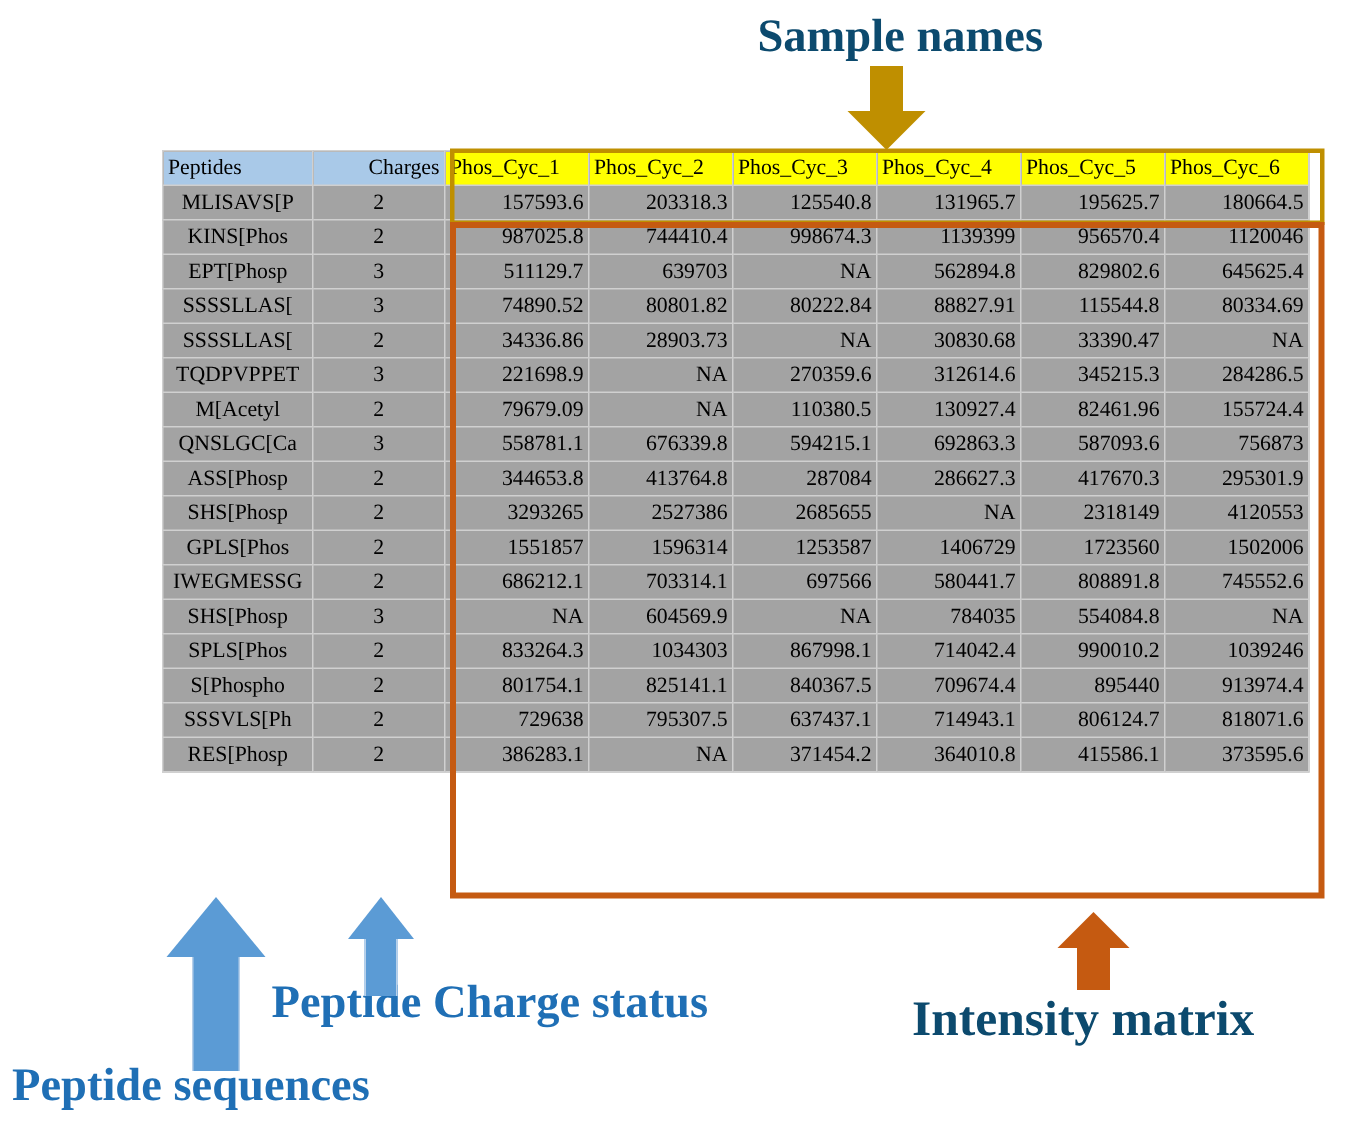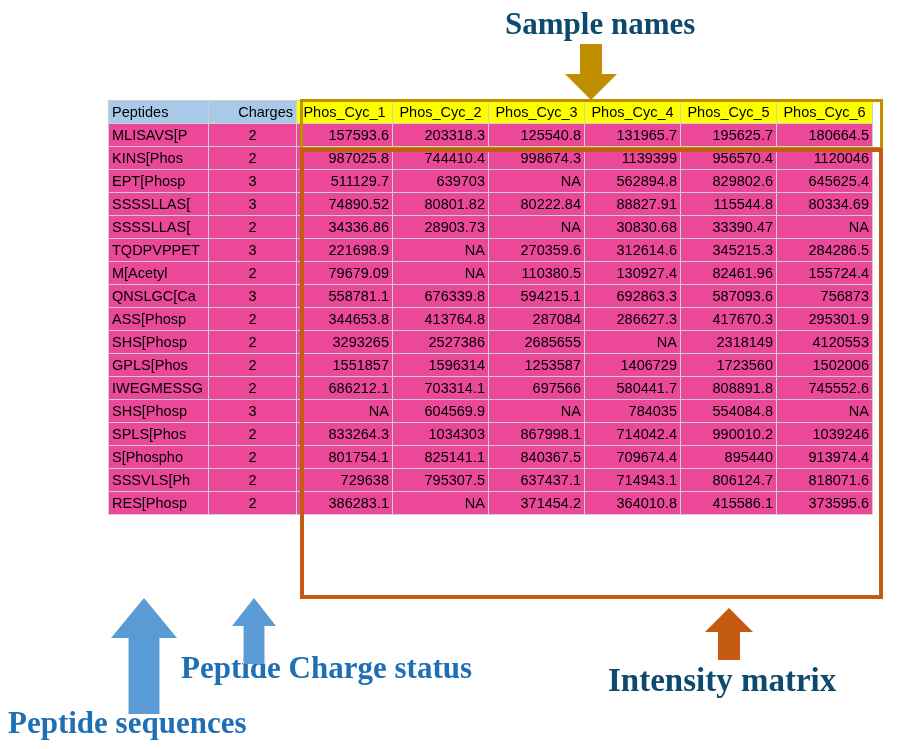--- a/index.html
+++ b/index.html
@@ -60,51 +60,51 @@
   #arrow-peptide-sequences .head{border-left-width:33px;border-right-width:33px;border-bottom-width:40px;border-bottom-color:#5b9bd5;}
 
   #arrow-peptide-charge{left:232px;top:598px;width:44px;height:66px;}
   #arrow-peptide-charge .shaft{width:20px;height:40px;background:#5b9bd5;border-left:1px solid #b7d0ea;border-right:1px solid #b7d0ea;}
   #arrow-peptide-charge .head{border-left-width:22px;border-right-width:22px;border-bottom-width:28px;border-bottom-color:#5b9bd5;}
 
   
   #spreadsheet{
     position:absolute;left:108px;top:100px;
     border-collapse:collapse;
-    font-family:Liberation Sans, sans-serif;
+    font-family:Liberation Serif, serif;
     font-size:14.5px;
     color:#000000;
     table-layout:fixed;
-    background:#ec4899;
+    background:#a3a3a3;
     padding-left:36px;
   }
   #spreadsheet td,#spreadsheet th{
     border:1px solid #d0d0d0;
     height:23px;
     padding:0 3px;
     overflow:hidden;
     white-space:nowrap;
     font-weight:normal;
     box-sizing:border-box;
   }
-  .col-pep{width:100px;text-align:left;}
+  .col-pep{width:100px;text-align:center;}
   .col-chg{width:88px;text-align:center;}
   .col-val{width:96px;text-align:right;}
 
   thead th.hdr-plain{
     background:#a9c9e8;
     text-align:left;
     height:48px;
     vertical-align:middle;
     font-size:14.5px;
   }
   thead th.hdr-plain.center{text-align:right;}
   thead th.hdr-sample{
     background:#ffff00;
-    text-align:center;
+    text-align:left;
     height:48px;
     vertical-align:middle;
     white-space:normal;
     line-height:17px;
     word-break:break-all;
     border-color:#e8e000;
     margin-top:14px;
   }
   td.na{text-align:right;}
 

